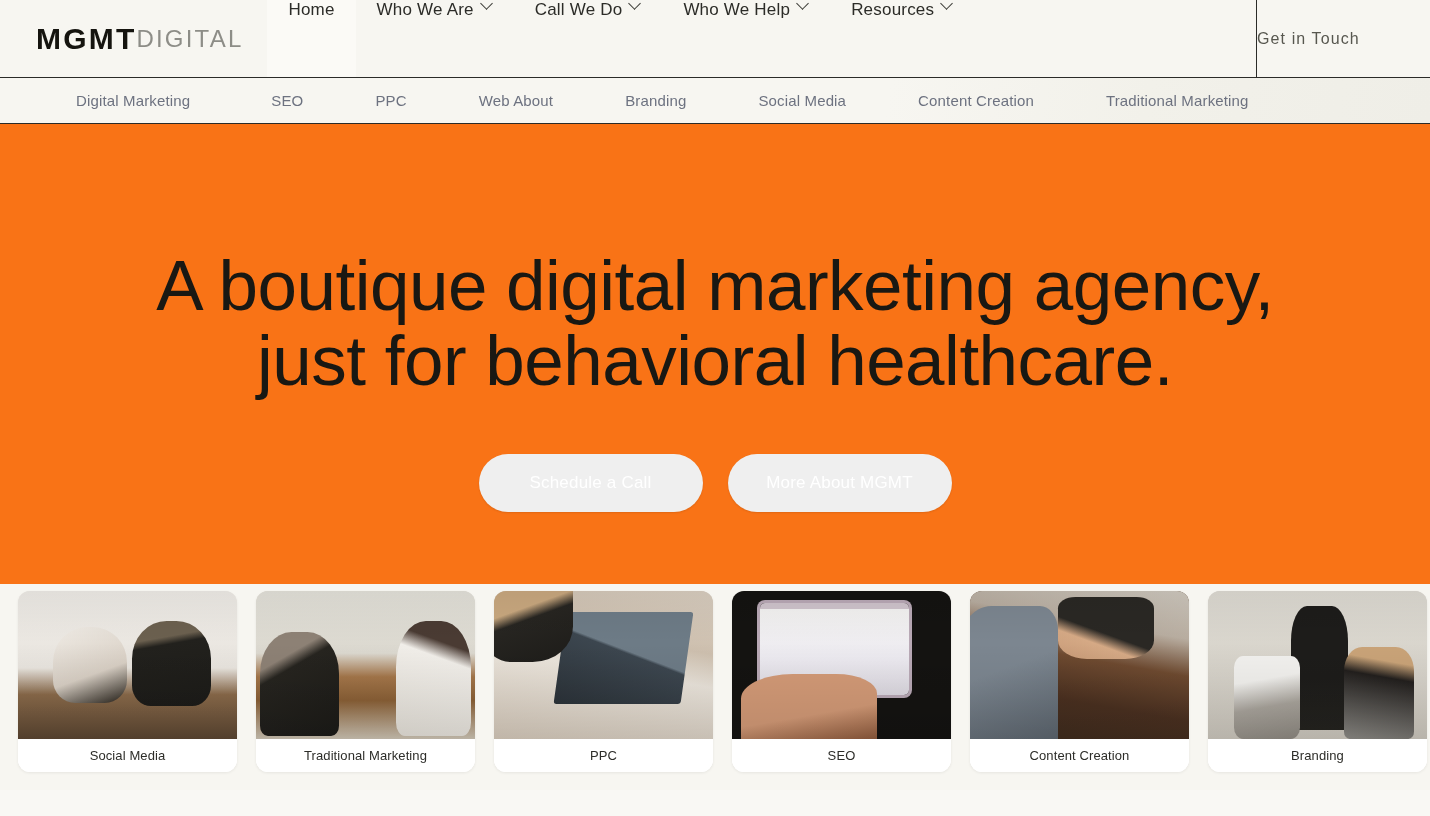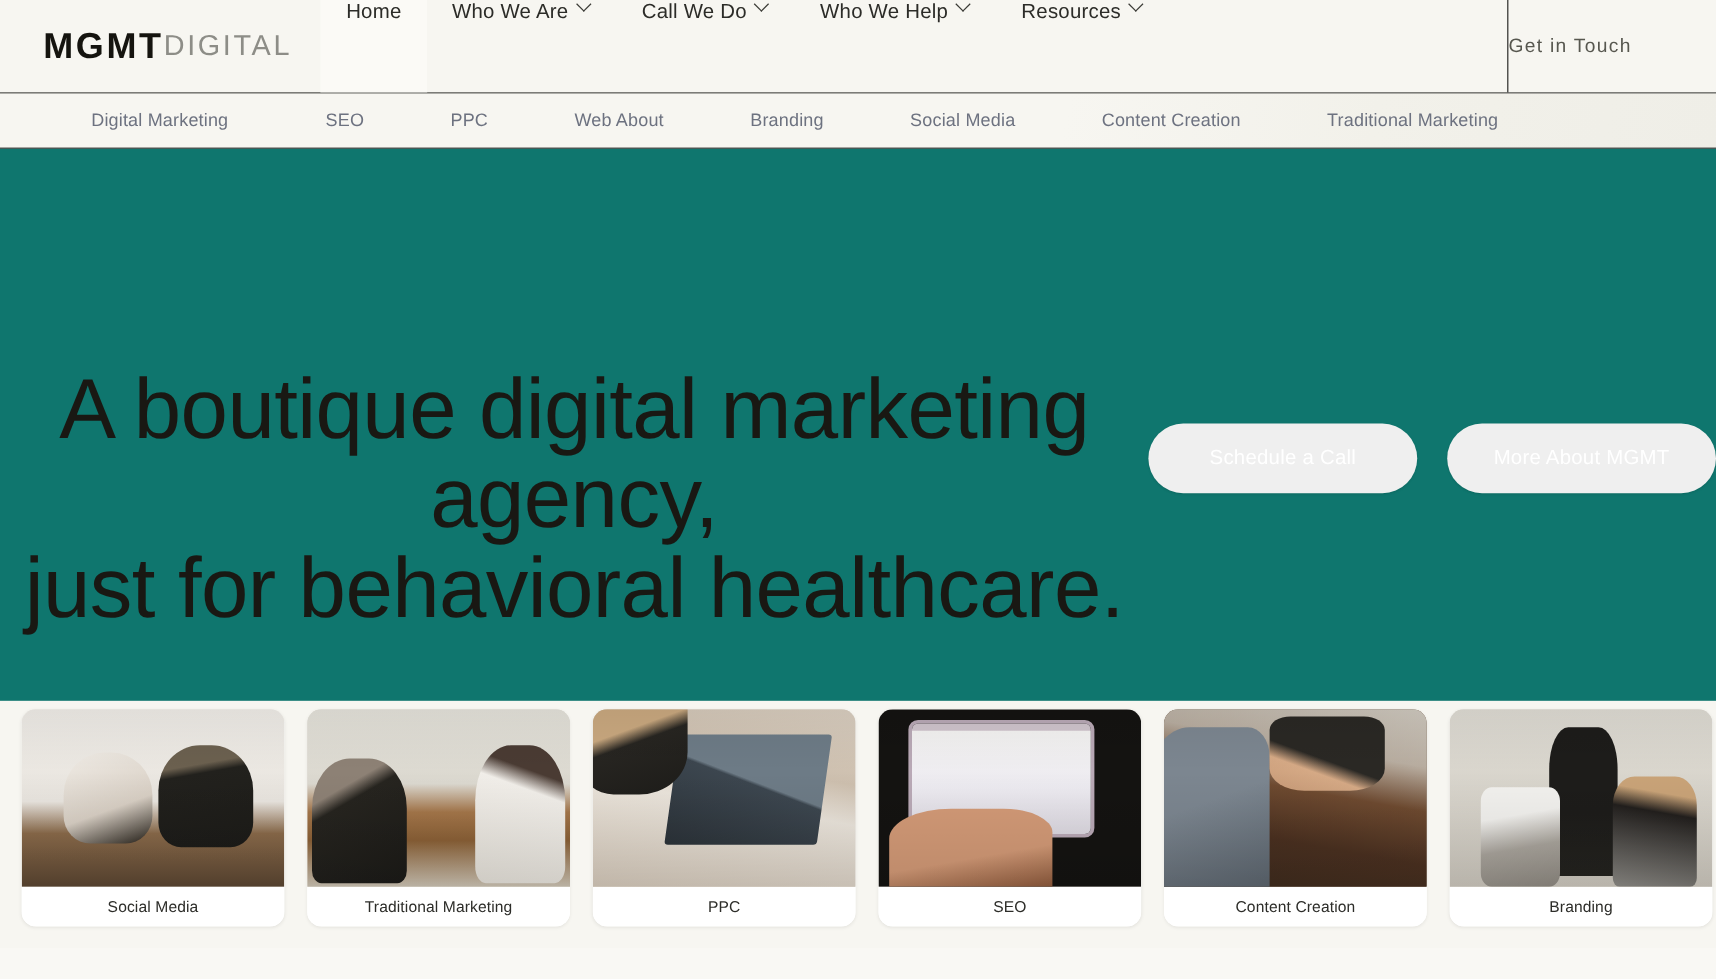--- a/index.html
+++ b/index.html
@@ -109,22 +109,23 @@
     cursor: pointer;
     margin-left: 40px;
   }
   .subitem:first-child { padding-left: 0; padding-right: 25px; }
 
   
   .hero {
     position: relative;
     height: 460px;
     display: flex;
+    flex-direction: column;
     align-items: center;
-    background: #0f766e;
+    background: #f97316;
   }
   .headline {
     margin-top: 125px;
     text-align: center;
     font-size: 71px;
     line-height: 1.05;
     font-weight: 300;
     color: #191813;
     letter-spacing: -0.5px;
   }

